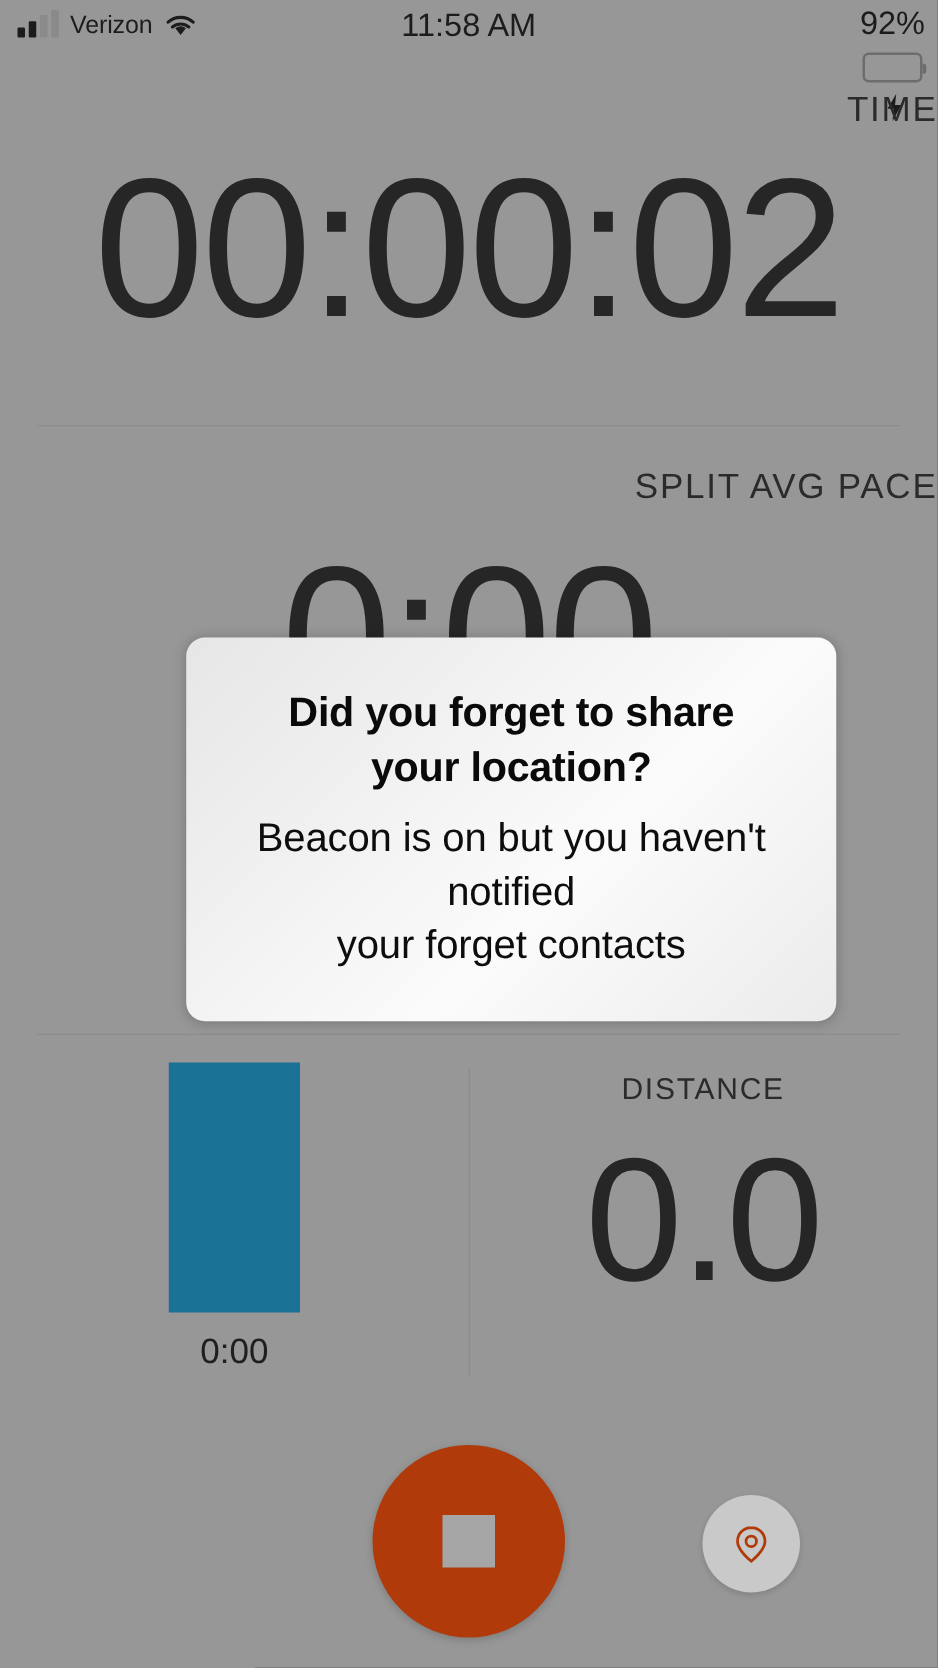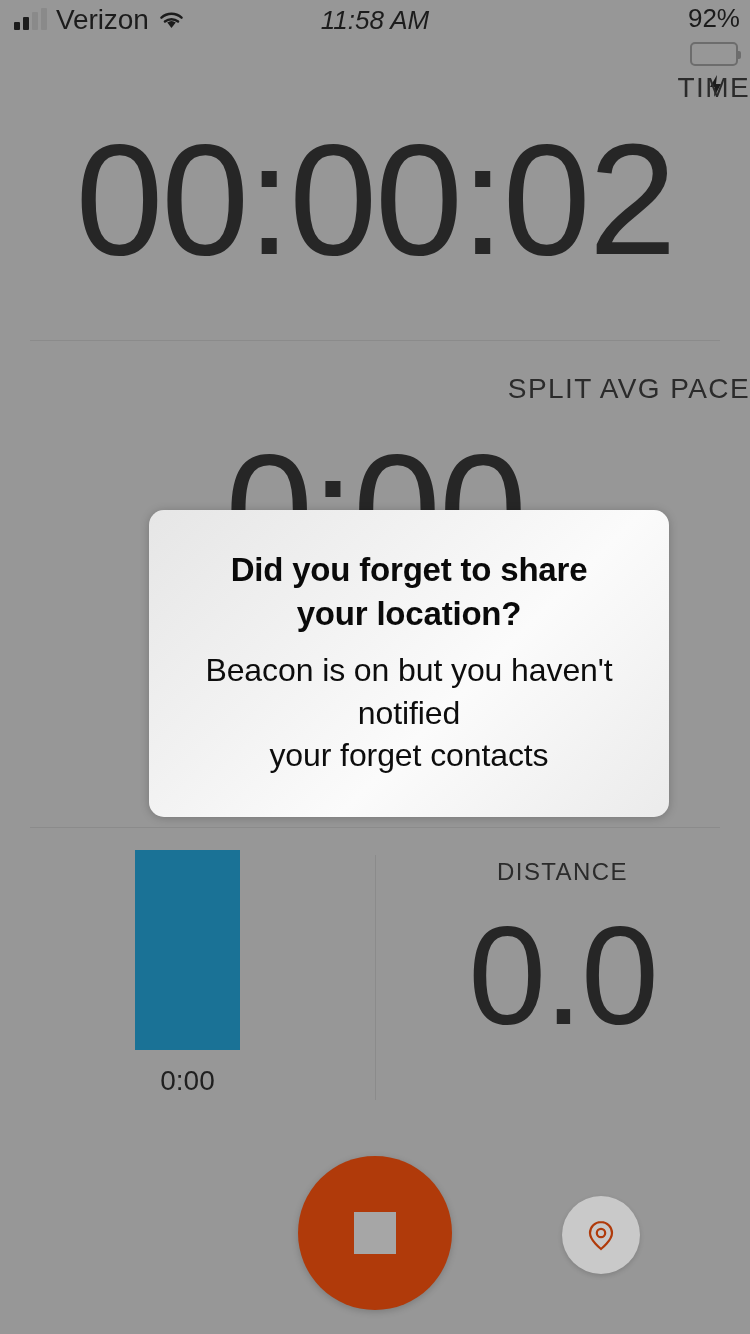--- a/index.html
+++ b/index.html
@@ -44,34 +44,33 @@
     display: block;
     width: 6px;
     background: #1c1c1c;
     border-radius: 1px;
   }
   .signal-bars i:nth-child(1) { height: 8px; }
   .signal-bars i:nth-child(2) { height: 13px; }
   .signal-bars i:nth-child(3) { height: 18px; background: #8a8a8a; }
   .signal-bars i:nth-child(4) { height: 22px; background: #8a8a8a; }
   .carrier {
-    font-size: 28px;
+    font-size: 20px;
     letter-spacing: -0.1px;
     color: #1c1c1c;
     line-height: 1;
   }
   .wifi-icon { width: 27px; height: 20px; display: block; }
   .status-center {
     position: absolute;
     left: 0; right: 0;
     text-align: center;
     font-size: 26px;
     font-weight: 500;
     color: #1c1c1c;
-    font-style: italic;
   }
   .status-right {
     position: absolute;
     right: 10px;
     display: flex;
     align-items: center;
     gap: 8px;
     flex-direction: column;
   }
   .loc-arrow { width: 22px; height: 22px; display: block; }

